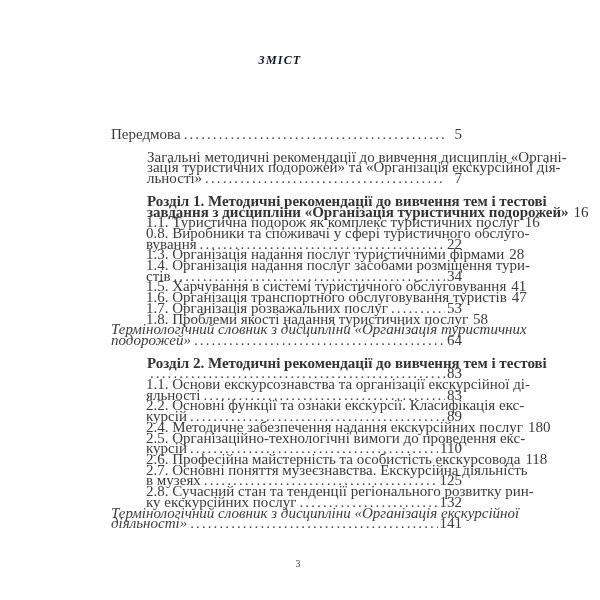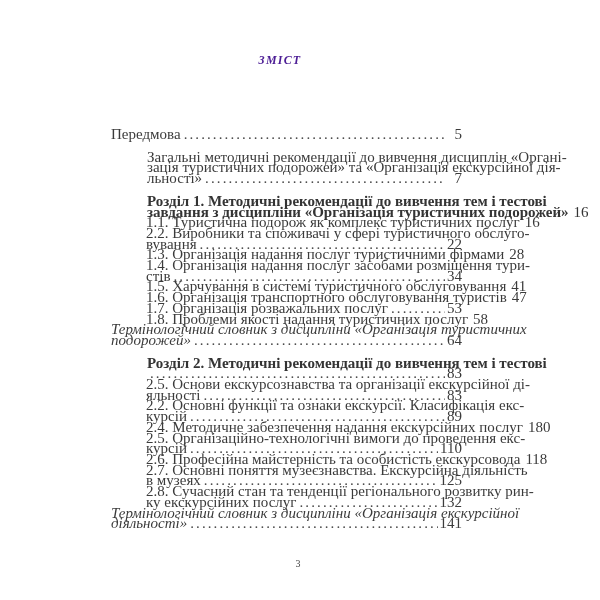--- a/index.html
+++ b/index.html
@@ -17,21 +17,21 @@
   }
   .title {
     position: absolute;
     top: 53px; left: 0; width: 560px;
     margin: 0;
     text-align: center;
     font-size: 12px;
     font-weight: bold;
     font-style: italic;
     letter-spacing: 1.2px;
-    color: #4c1d95;
+    color: #0f172a;
   }
   .toc {
     position: absolute;
     left: 111px; top: 129px;
     width: 351px;
     font-size: 15px;
     line-height: 10.7px;
   }
   .entry { margin: 0; }
   .entry.spaced { margin-top: 12px; margin-left: 36px; }
@@ -100,21 +100,21 @@
         </div>
       </div>
       <div class="entry indent1">
         <div class="row">
           <span class="txt">1.1. Туристична подорож як комплекс туристичних послуг</span>
           <span class="dots"></span>
           <span class="pg">16</span>
         </div>
       </div>
       <div class="entry indent1">
-        <div class="line">2.2. Виробники та споживачі у сфері туристичного обслуго-</div>
+        <div class="line">0.8. Виробники та споживачі у сфері туристичного обслуго-</div>
         <div class="row">
           <span class="txt">вування</span>
           <span class="dots"></span>
           <span class="pg">22</span>
         </div>
       </div>
       <div class="entry indent1">
         <div class="row">
           <span class="txt">1.3. Організація надання послуг туристичними фірмами</span>
           <span class="dots"></span>
@@ -166,21 +166,21 @@
         </div>
       </div>
       <div class="entry bold spaced">
         <div class="line">Розділ 2. Методичні рекомендації до вивчення тем і тестові</div>
         <div class="row">
           <span class="dots"></span>
           <span class="pg">83</span>
         </div>
       </div>
       <div class="entry indent1">
-        <div class="line">2.5. Основи екскурсознавства та організації екскурсійної ді-</div>
+        <div class="line">1.1. Основи екскурсознавства та організації екскурсійної ді-</div>
         <div class="row">
           <span class="txt">яльності</span>
           <span class="dots"></span>
           <span class="pg">83</span>
         </div>
       </div>
       <div class="entry indent1">
         <div class="line">2.2. Основні функції та ознаки екскурсії. Класифікація екс-</div>
         <div class="row">
           <span class="txt">курсій</span>

